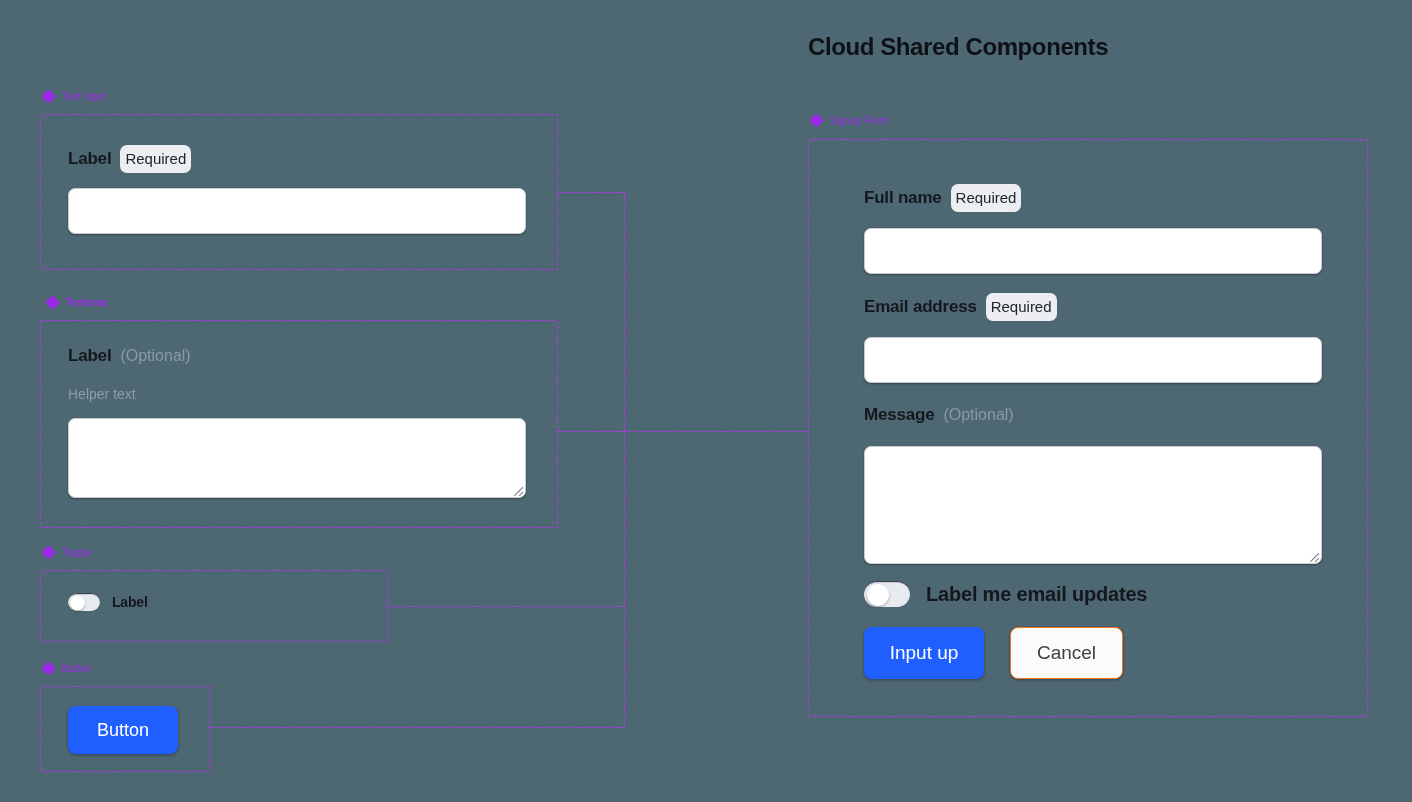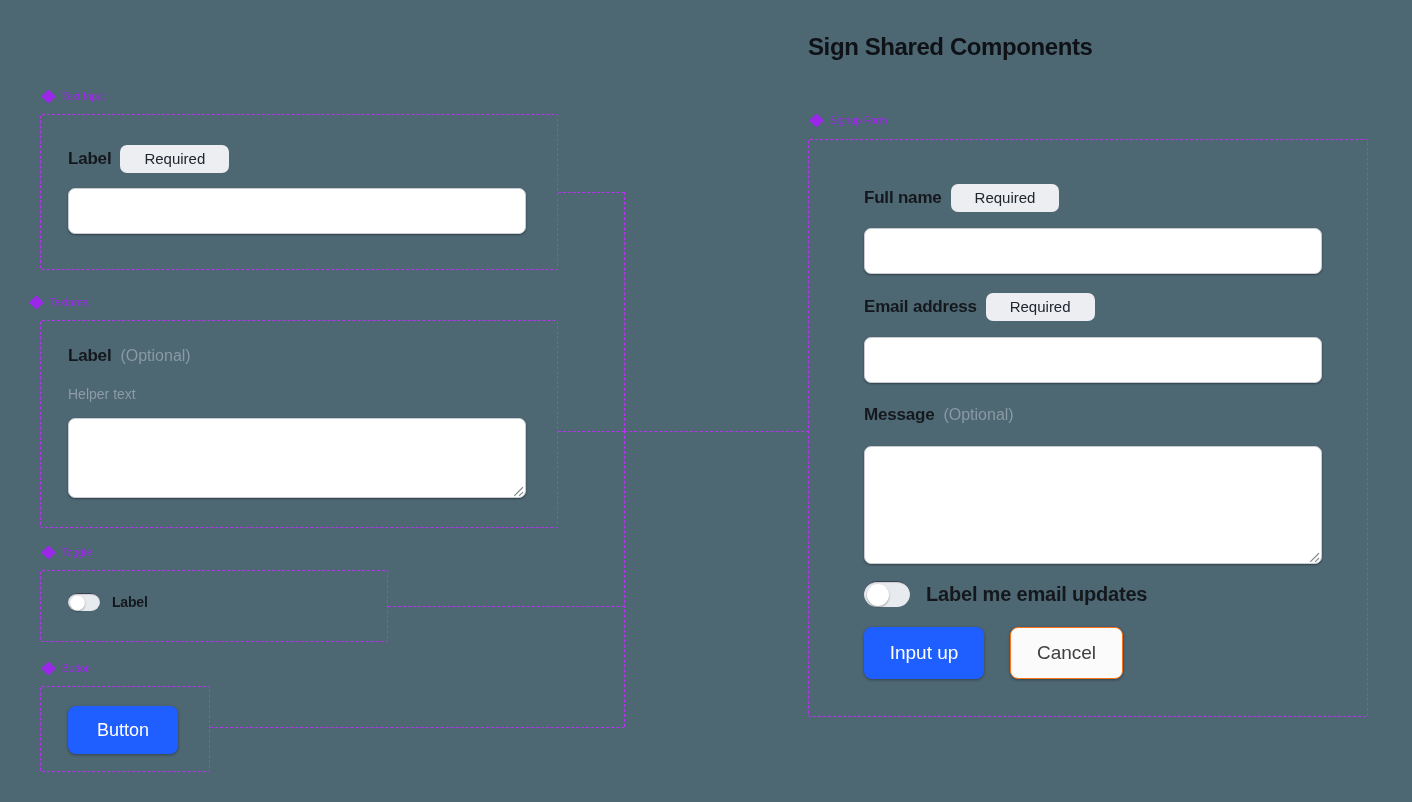--- a/index.html
+++ b/index.html
@@ -79,21 +79,21 @@
     font-weight: bold;
     color: #14181d;
     letter-spacing: -0.2px;
   }
   .badge {
     display: inline-block;
     background: #eceef1;
     color: #20262e;
     font-size: 15px;
     line-height: 1;
-    padding: 6px 24px 7px;
+    padding: 6px 5px 7px;
     border-radius: 7px;
     font-weight: normal;
   }
   .optional {
     font-size: 16px;
     color: #8a9aa3;
     font-weight: normal;
   }
   .helper {
     font-size: 14px;
@@ -168,21 +168,21 @@
     color: #404040;
     border: 1px solid #f97316;
   }
 </style>
 </head>
 <body>
 
 <div class="canvas">
 
 
-  <div class="col-header right">Sign Shared Components</div>
+  <div class="col-header right">Cloud Shared Components</div>
 
   <div class="section-caption" style="left:42px; top:90px;">
     <svg class="diamond-icon" viewBox="0 0 16 16">
       <g fill="#9b28e8">
         <rect x="4.6" y="0.6" width="6.8" height="6.8" transform="rotate(45 8 4)"></rect>
         <rect x="0.6" y="4.6" width="6.8" height="6.8" transform="rotate(45 4 8)"></rect>
         <rect x="8.6" y="4.6" width="6.8" height="6.8" transform="rotate(45 12 8)"></rect>
         <rect x="4.6" y="8.6" width="6.8" height="6.8" transform="rotate(45 8 12)"></rect>
       </g>
     </svg>
@@ -190,21 +190,21 @@
   </div>
 
   <div class="frame" style="left:40px; top:114px; width:518px; height:156px;">
     <div class="field-label" style="position:absolute; left:27px; top:30px;">
       <span class="lbl">Label</span>
       <span class="badge">Required</span>
     </div>
     <input class="text-input" type="text" style="position: absolute; left: 27px; top: 73px; width: 458px; height: 46px;">
   </div>
 
-  <div class="section-caption" style="left:30px; top:296px;">
+  <div class="section-caption" style="left:46px; top:296px;font-weight:bold;">
     <svg class="diamond-icon" viewBox="0 0 16 16">
       <g fill="#9b28e8">
         <rect x="4.6" y="0.6" width="6.8" height="6.8" transform="rotate(45 8 4)"></rect>
         <rect x="0.6" y="4.6" width="6.8" height="6.8" transform="rotate(45 4 8)"></rect>
         <rect x="8.6" y="4.6" width="6.8" height="6.8" transform="rotate(45 12 8)"></rect>
         <rect x="4.6" y="8.6" width="6.8" height="6.8" transform="rotate(45 8 12)"></rect>
       </g>
     </svg>
     <span>Textarea</span>
   </div>

